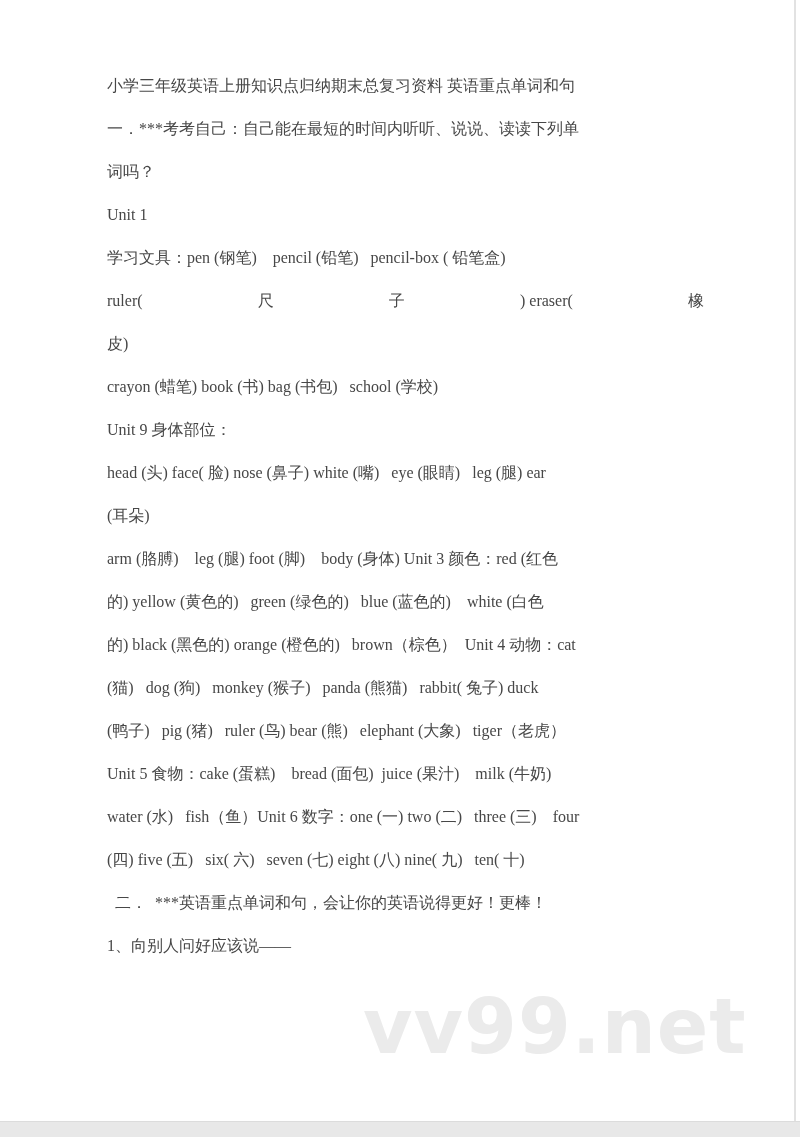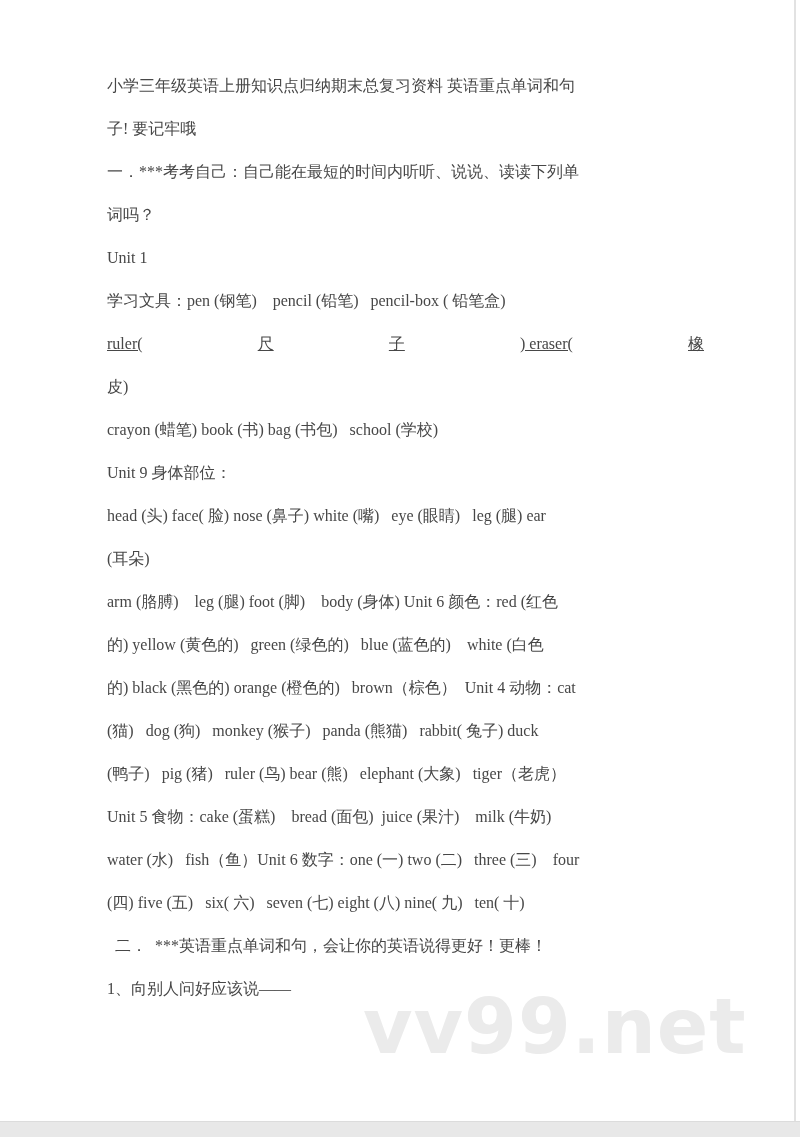--- a/index.html
+++ b/index.html
@@ -15,57 +15,56 @@
     font-weight:bold;font-size:76px;line-height:1;
     color:#ebebeb;letter-spacing:1px;
     user-select:none;
   }
   .doc{
     position:absolute;left:107px;top:64px;width:597px;
     color:#474747;font-size:16px;line-height:43px;
   }
   .line{white-space:pre;height:43px;}
   .line-spread{display:flex;justify-content:space-between;width:597px;}
-  .line-spread span{white-space:pre;text-decoration:underline;}
+  .line-spread span{white-space:pre;}
   .right-border{
     position:absolute;top:0;left:794px;width:2px;height:1121px;
     background:#e2e2e2;
   }
   .bottom-strip{
     position:absolute;left:0;top:1121px;width:800px;height:16px;
     background:#e8e8e8;border-top:1px solid #dcdcdc;box-sizing:border-box;
   }
 </style>
 </head>
 <body>
 
 <div class="page">
 
   <div class="watermark">vv99.net</div>
 
   <div class="doc">
     <div class="line">小学三年级英语上册知识点归纳期末总复习资料 英语重点单词和句</div>
-    <div class="line">子! 要记牢哦</div>
     <div class="line">一．***考考自己：自己能在最短的时间内听听、说说、读读下列单</div>
     <div class="line">词吗？</div>
     <div class="line">Unit 1</div>
     <div class="line">学习文具：pen (钢笔)    pencil (铅笔)   pencil-box ( 铅笔盒)</div>
     <div class="line line-spread">
       <span>ruler(</span>
       <span>尺</span>
       <span>子</span>
       <span>) eraser(</span>
       <span>橡</span>
     </div>
     <div class="line">皮)</div>
     <div class="line">crayon (蜡笔) book (书) bag (书包)   school (学校)</div>
     <div class="line">Unit 9 身体部位：</div>
     <div class="line">head (头) face( 脸) nose (鼻子) white (嘴)   eye (眼睛)   leg (腿) ear</div>
     <div class="line">(耳朵)</div>
-    <div class="line">arm (胳膊)    leg (腿) foot (脚)    body (身体) Unit 6 颜色：red (红色</div>
+    <div class="line">arm (胳膊)    leg (腿) foot (脚)    body (身体) Unit 3 颜色：red (红色</div>
     <div class="line">的) yellow (黄色的)   green (绿色的)   blue (蓝色的)    white (白色</div>
     <div class="line">的) black (黑色的) orange (橙色的)   brown（棕色）  Unit 4 动物：cat</div>
     <div class="line">(猫)   dog (狗)   monkey (猴子)   panda (熊猫)   rabbit( 兔子) duck</div>
     <div class="line">(鸭子)   pig (猪)   ruler (鸟) bear (熊)   elephant (大象)   tiger（老虎）</div>
     <div class="line">Unit 5 食物：cake (蛋糕)    bread (面包)  juice (果汁)    milk (牛奶)</div>
     <div class="line">water (水)   fish（鱼）Unit 6 数字：one (一) two (二)   three (三)    four</div>
     <div class="line">(四) five (五)   six( 六)   seven (七) eight (八) nine( 九)   ten( 十)</div>
     <div class="line">  二．  ***英语重点单词和句，会让你的英语说得更好！更棒！</div>
     <div class="line">1、向别人问好应该说——</div>
   </div>

